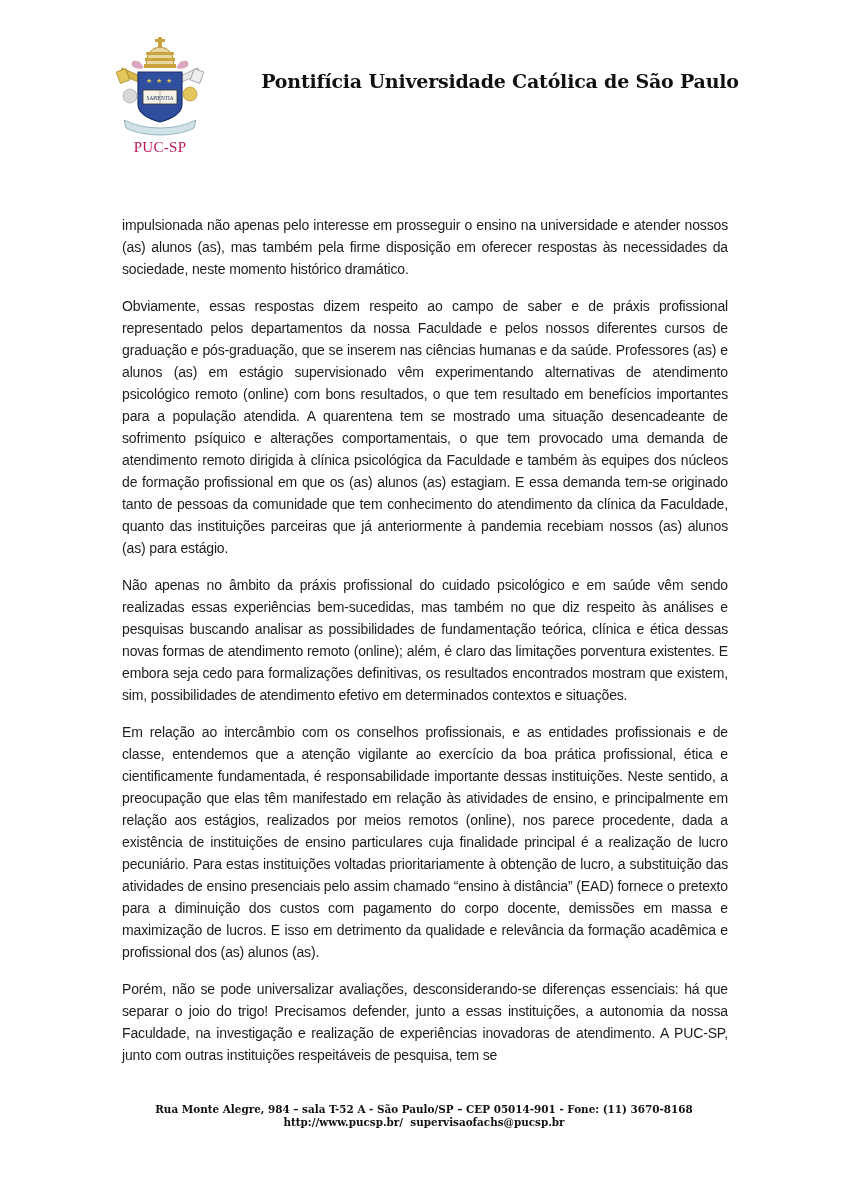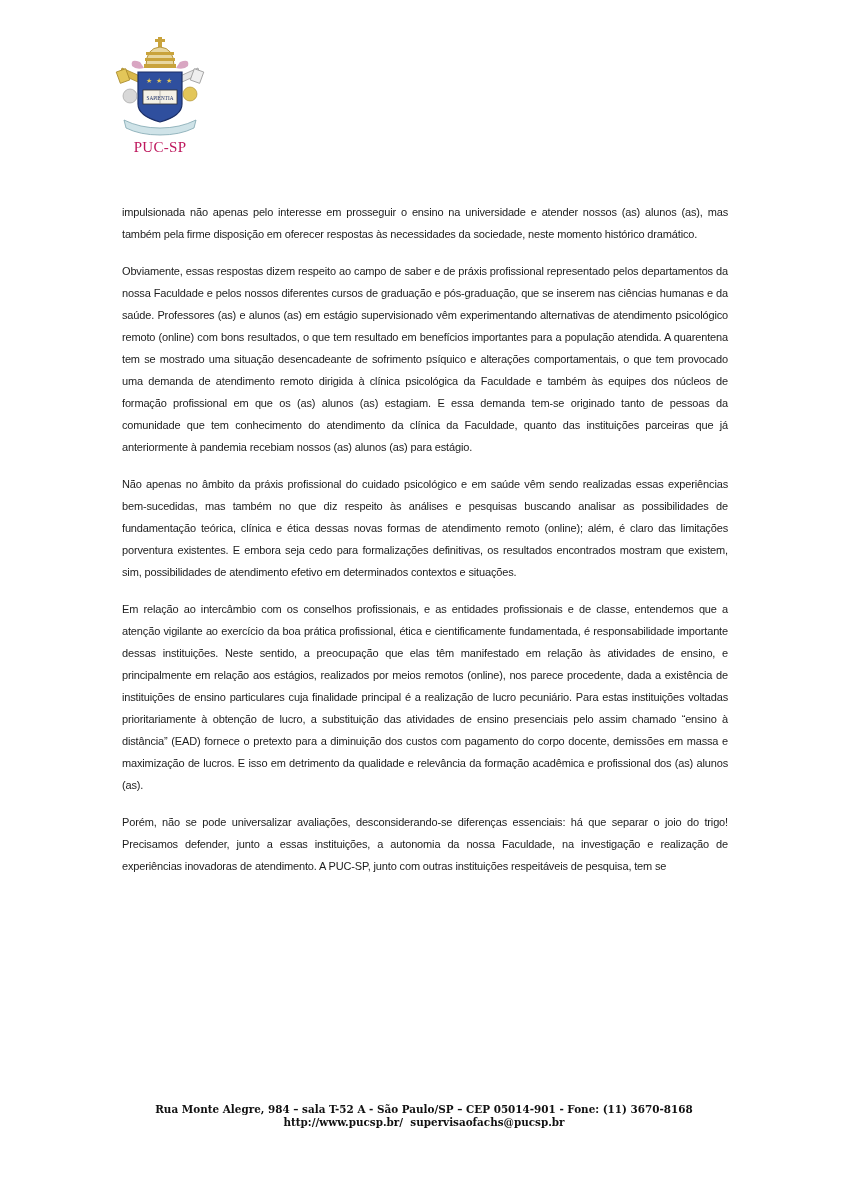--- a/index.html
+++ b/index.html
@@ -8,22 +8,22 @@
 
     .logo { position: absolute; left: 110px; top: 36px; width: 100px; height: 100px; }
     .logo-caption { position: absolute; left: 112px; top: 139px; width: 96px; text-align: center;
       font-family: "Liberation Serif", serif; font-size: 15px; color: #be185d; letter-spacing: 0.3px; }
 
     .header-title { position: absolute; left: 240px; top: 70px; width: 520px; text-align: center;
       font-family: "DejaVu Serif", serif; font-weight: bold; font-size: 19px; color: #111; letter-spacing: -0.2px; }
     .header-sub { position: absolute; left: 240px; top: 107px; width: 520px; text-align: center;
       font-family: "DejaVu Serif", serif; font-weight: bold; font-size: 16.5px; color: #111; }
 
-    .body-text { position: absolute; left: 122px; top: 201px; width: 606px;
-      font-family: "Liberation Sans", sans-serif; font-size: 11px; line-height: 22px; color: #1c1c1c; }
+    .body-text { position: absolute; left: 122px; top: 214px; width: 606px;
+      font-family: "Liberation Sans", sans-serif; font-size: 14px; line-height: 22px; color: #1c1c1c; }
     .body-text p { margin: 0 0 15px 0; text-align: justify; letter-spacing: -0.15px; }
 
     .footer { position: absolute; left: 100px; top: 1103px; width: 648px; text-align: center;
       font-family: "DejaVu Serif", serif; font-weight: bold; font-size: 10.4px; line-height: 13px; color: #111; }
   </style>
 </head>
 <body>
 
 <div class="page">
 
@@ -57,20 +57,21 @@
       <text x="50" y="64" font-size="5.2" text-anchor="middle" fill="#1c2f66" font-family="Liberation Serif, serif">SAPIENTIA</text>
 
       <circle cx="20" cy="60" r="7" fill="#d8d8d8" stroke="#999" stroke-width="0.6"></circle>
       <circle cx="80" cy="58" r="7" fill="#e3c659" stroke="#a88a2a" stroke-width="0.6"></circle>
 
       <path d="M14 84 Q30 92 50 92 Q70 92 86 84 L84 92 Q70 99 50 99 Q30 99 16 92 Z" fill="#cfe3e8" stroke="#7fa6b0" stroke-width="0.8"></path>
     </svg>
   </div>
   <div class="logo-caption">PUC-SP</div>
 
+  <div class="header-title">Pontifícia Universidade Católica de São Paulo</div>
 
   <div class="body-text">
     <p>impulsionada não apenas pelo interesse em prosseguir o ensino na universidade e atender nossos (as) alunos (as), mas também pela firme disposição em oferecer respostas às necessidades da sociedade, neste momento histórico dramático.</p>
     <p>Obviamente, essas respostas dizem respeito ao campo de saber e de práxis profissional representado pelos departamentos da nossa Faculdade e pelos nossos diferentes cursos de graduação e pós-graduação, que se inserem nas ciências humanas e da saúde. Professores (as) e alunos (as) em estágio supervisionado vêm experimentando alternativas de atendimento psicológico remoto (online) com bons resultados, o que tem resultado em benefícios importantes para a população atendida. A quarentena tem se mostrado uma situação desencadeante de sofrimento psíquico e alterações comportamentais, o que tem provocado uma demanda de atendimento remoto dirigida à clínica psicológica da Faculdade e também às equipes dos núcleos de formação profissional em que os (as) alunos (as) estagiam. E essa demanda tem-se originado tanto de pessoas da comunidade que tem conhecimento do atendimento da clínica da Faculdade, quanto das instituições parceiras que já anteriormente à pandemia recebiam nossos (as) alunos (as) para estágio.</p>
     <p>Não apenas no âmbito da práxis profissional do cuidado psicológico e em saúde vêm sendo realizadas essas experiências bem-sucedidas, mas também no que diz respeito às análises e pesquisas buscando analisar as possibilidades de fundamentação teórica, clínica e ética dessas novas formas de atendimento remoto (online); além, é claro das limitações porventura existentes. E embora seja cedo para formalizações definitivas, os resultados encontrados mostram que existem, sim, possibilidades de atendimento efetivo em determinados contextos e situações.</p>
     <p>Em relação ao intercâmbio com os conselhos profissionais, e as entidades profissionais e de classe, entendemos que a atenção vigilante ao exercício da boa prática profissional, ética e cientificamente fundamentada, é responsabilidade importante dessas instituições. Neste sentido, a preocupação que elas têm manifestado em relação às atividades de ensino, e principalmente em relação aos estágios, realizados por meios remotos (online), nos parece procedente, dada a existência de instituições de ensino particulares cuja finalidade principal é a realização de lucro pecuniário. Para estas instituições voltadas prioritariamente à obtenção de lucro, a substituição das atividades de ensino presenciais pelo assim chamado “ensino à distância” (EAD) fornece o pretexto para a diminuição dos custos com pagamento do corpo docente, demissões em massa e maximização de lucros. E isso em detrimento da qualidade e relevância da formação acadêmica e profissional dos (as) alunos (as).</p>
     <p>Porém, não se pode universalizar avaliações, desconsiderando-se diferenças essenciais: há que separar o joio do trigo! Precisamos defender, junto a essas instituições, a autonomia da nossa Faculdade, na investigação e realização de experiências inovadoras de atendimento. A PUC-SP, junto com outras instituições respeitáveis de pesquisa, tem se</p>
   </div>
 
   <div class="footer">

